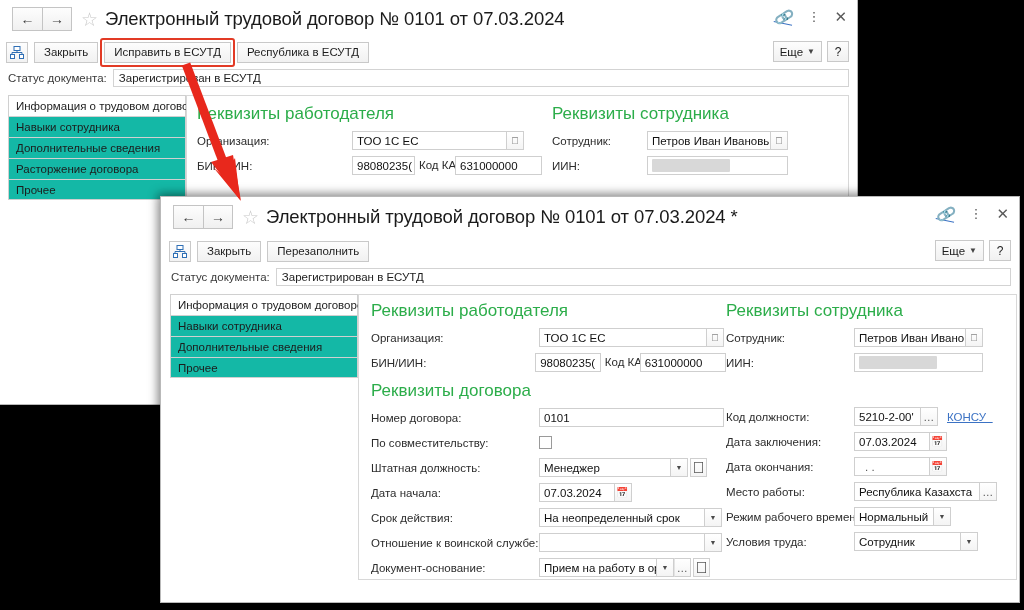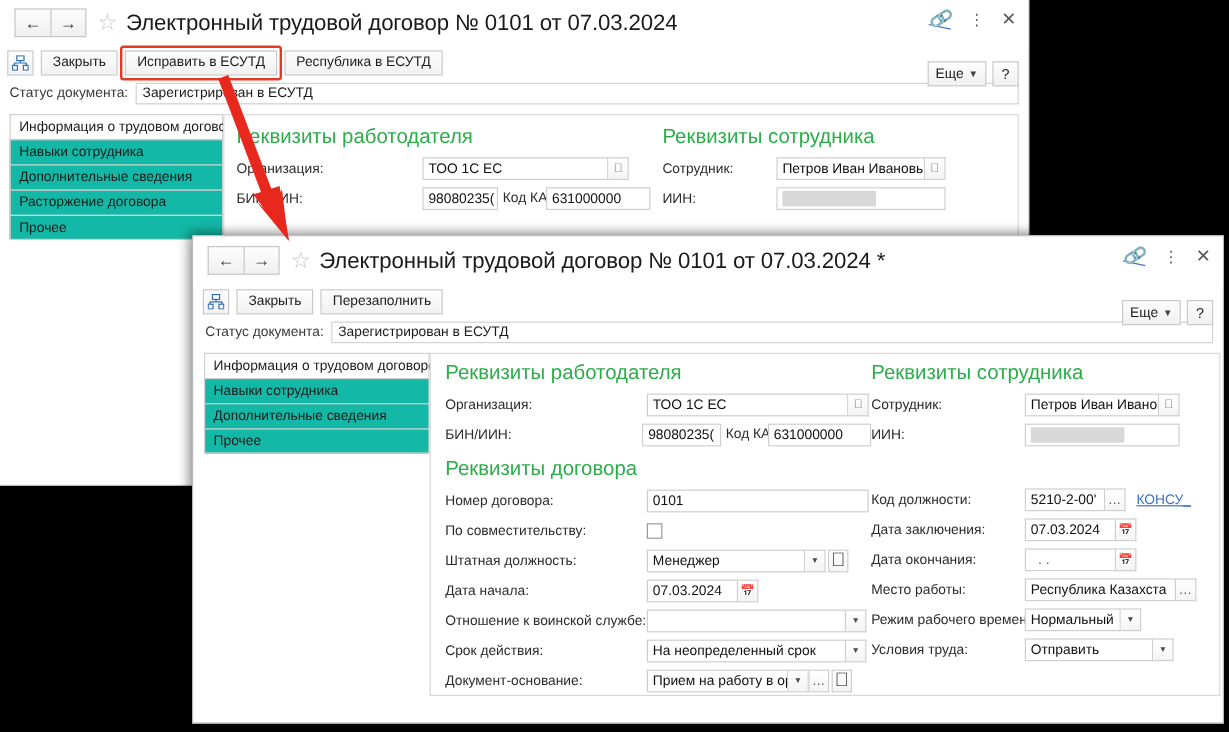--- a/index.html
+++ b/index.html
@@ -27,21 +27,21 @@
   .ticon.close{font-size:15px;}
 
   
   .toolbar{position:relative;height:28px;display:flex;align-items:center;padding:0 6px;gap:6px;}
   .tb-icon{width:22px;height:21px;border:1px solid #c9c9c9;background:linear-gradient(#fefefe,#f2f2f2);
            display:flex;align-items:center;justify-content:center;box-sizing:border-box;}
   .tb-btn{height:21px;border:1px solid #c9c9c9;background:linear-gradient(#fdfdfd,#f1f1f1);
           font-size:11.5px;color:#1d1d1d;padding:0 9px;display:flex;align-items:center;box-sizing:border-box;white-space:nowrap;}
   .hl-wrap{position:relative;display:inline-block;}
   .hl-ring{position:absolute;left:-4px;top:-4px;right:-4px;bottom:-4px;border:2px solid #e23a25;border-radius:3px;pointer-events:none;}
-  .tb-right{position:absolute;right:8px;top:13px;display:flex;gap:5px;justify-content:space-between;}
+  .tb-right{position:absolute;right:8px;top:3px;display:flex;gap:5px;justify-content:space-between;}
   .tb-more{height:21px;min-width:44px;border:1px solid #c9c9c9;background:linear-gradient(#fdfdfd,#f1f1f1);
            font-size:11.5px;color:#1d1d1d;display:flex;align-items:center;justify-content:center;gap:4px;box-sizing:border-box;padding:0 6px;}
   .tb-help{width:22px;height:21px;border:1px solid #c9c9c9;background:linear-gradient(#fdfdfd,#f1f1f1);
            font-size:12px;color:#1d1d1d;display:flex;align-items:center;justify-content:center;box-sizing:border-box;}
   .caret{font-size:8px;color:#444;}
 
   
   .statusrow{display:flex;align-items:center;gap:6px;padding:3px 8px 4px 8px;}
   .statuslbl{font-size:11.5px;color:#3a3a3a;white-space:nowrap;}
   .statusfield{flex:1;height:18px;border:1px solid #d3d3d3;background:#fff;font-size:11.5px;color:#1c1c1c;
@@ -283,28 +283,28 @@
 
             <div class="frow">
               <span class="flbl" style="width:168px;">Дата начала:</span>
               <span class="fld" style="width:76px;">07.03.2024</span>
               <span class="btnsq">
                   <span class="cal">📅</span>
                 </span>
             </div>
 
             <div class="frow">
+              <span class="flbl" style="width:168px;">Срок действия:</span>
+              <span class="fld" style="width:166px;">На неопределенный срок</span>
+              <span class="btnsq dd">▼</span>
+            </div>
+
+            <div class="frow">
               <span class="flbl" style="width:168px;">Отношение к воинской службе:</span>
               <span class="fld" style="width:166px;"></span>
-              <span class="btnsq dd">▼</span>
-            </div>
-
-            <div class="frow">
-              <span class="flbl" style="width:168px;">Срок действия:</span>
-              <span class="fld" style="width:166px;">На неопределенный срок</span>
               <span class="btnsq dd">▼</span>
             </div>
 
             <div class="frow">
               <span class="flbl" style="width:168px;">Документ-основание:</span>
               <span class="fld" style="width:118px;">Прием на работу в орг</span>
               <span class="btnsq dd">▼</span>
               <span class="btnsq ellip sep">…</span>
               <span class="opensq">⎕</span>
             </div>
@@ -341,21 +341,21 @@
             </div>
 
             <div class="frow">
               <span class="flbl" style="width:128px;">Режим рабочего времени:</span>
               <span class="fld" style="width:80px;">Нормальный</span>
               <span class="btnsq dd">▼</span>
             </div>
 
             <div class="frow">
               <span class="flbl" style="width:128px;">Условия труда:</span>
-              <span class="fld" style="width:107px;">Отправить</span>
+              <span class="fld" style="width:107px;">Сотрудник</span>
               <span class="btnsq dd">▼</span>
             </div>
           </div>
         </div>
       </div>
     </div>
   </div>
 
   <svg class="arrow" width="1024" height="610">
     <g>

